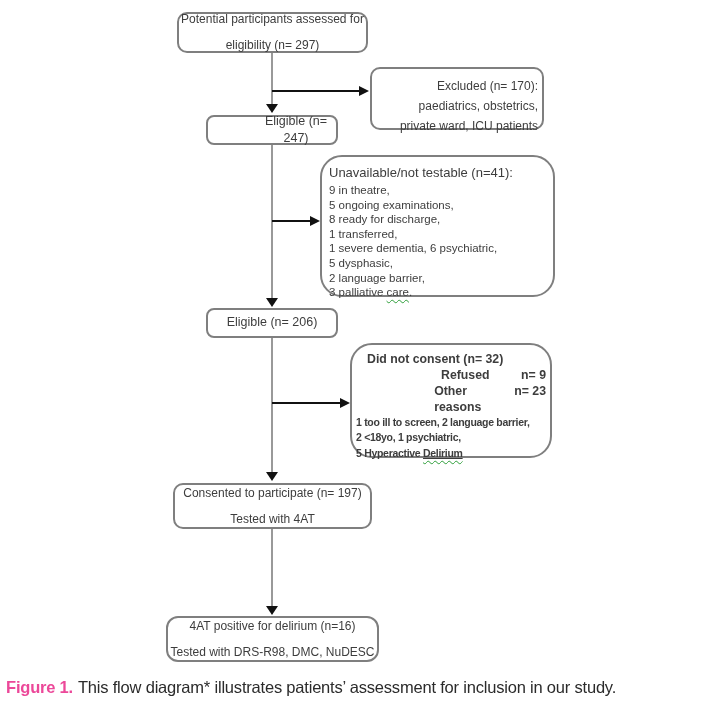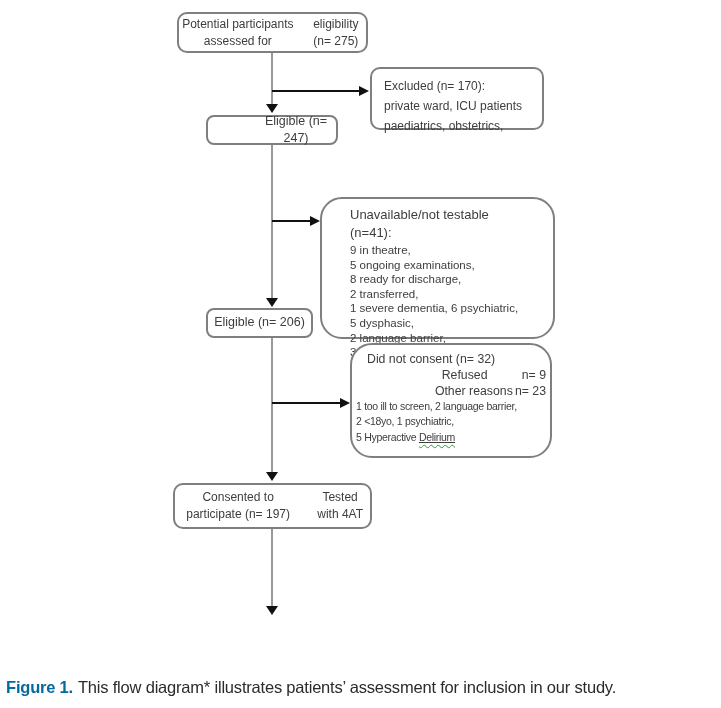--- a/index.html
+++ b/index.html
@@ -15,21 +15,21 @@
   .fbox {
     position: absolute;
     box-sizing: border-box;
     background: #ffffff;
     border: 2px solid #7f7f7f;
     border-radius: 10px;
     color: #3d3d3d;
   }
   .center {
     display: flex;
-    flex-direction: row;
+    flex-direction: column;
     align-items: center;
     justify-content: center;
     text-align: center;
     font-size: 12px;
     line-height: 1.38;
     gap: 9px;
   }
   .vline { position: absolute; width: 2px; background: #999999; }
   .hline { position: absolute; height: 2px; background: #111111; }
   .arrow-down {
@@ -37,42 +37,42 @@
     border-left: 6px solid transparent;
     border-right: 6px solid transparent;
     border-top: 9px solid #111111;
   }
   .arrow-right {
     position: absolute; width: 0; height: 0;
     border-top: 5.5px solid transparent;
     border-bottom: 5.5px solid transparent;
     border-left: 10px solid #111111;
   }
-  .excluded-box { padding: 7px 12px; font-size: 12px; line-height: 20px; }
-  .unavailable-box { padding: 7px 28px; font-size: 11.5px; line-height: 14.6px; margin-top: 42px; }
+  .excluded-box { padding: 7px 4px; font-size: 12px; line-height: 20px; text-align: right; }
+  .unavailable-box { padding: 7px 7px; font-size: 11.5px; line-height: 14.6px; }
   .unavailable-title { font-size: 13px; line-height: 18px; margin-bottom: 1px; }
   .dnc-box { padding: 6px 4px 4px 4px; font-size: 12.3px; line-height: 16px; }
   .dnc-title { padding-left: 11px; }
   .dnc-row { display: flex; padding-left: 52px; justify-content: flex-end; }
   .dnc-row .lbl { width: 80px; }
   .dnc-details { text-align: left; font-size: 10.5px; line-height: 15.4px; letter-spacing: -0.3px; }
   .u-solid { text-decoration: underline; text-decoration-color: #3d3d3d; }
   .wavy {
     text-decoration: underline wavy #2e9e3a;
     text-decoration-thickness: 1px;
     text-underline-offset: 3px;
   }
   .caption {
     position: absolute;
     left: 6px; top: 678px; width: 712px;
     font-size: 16.5px;
     color: #2b2b2b;
     letter-spacing: -0.2px;
   }
-  .cap-label { font-weight: 700; color: #0369a1; margin-right: 5px; }
+  .cap-label { font-weight: 700; color: #ec4899; margin-right: 5px; }
 </style>
 </head>
 <body>
 
 <div class="canvas">
 
   <div class="vline" style="left:271px; top:53px; height:53px;"></div>
   <div class="arrow-down" style="left:266px; top:104px;"></div>
   <div class="hline" style="left:272px; top:90px; width:88px;"></div>
   <div class="arrow-right" style="left:359px; top:86px;"></div>
@@ -85,67 +85,71 @@
   <div class="vline" style="left:271px; top:338px; height:136px;"></div>
   <div class="arrow-down" style="left:266px; top:472px;"></div>
   <div class="hline" style="left:272px; top:402px; width:70px;"></div>
   <div class="arrow-right" style="left:340px; top:397.5px;"></div>
 
   <div class="vline" style="left:271px; top:529px; height:79px;"></div>
   <div class="arrow-down" style="left:266px; top:606px;"></div>
 
   <div class="fbox center" style="left:177px; top:12px; width:191px; height:41px;">
     <div>Potential participants assessed for</div>
-    <div>eligibility (n= 275)</div>
+    <div>eligibility (n= 297)</div>
   </div>
 
   <div class="fbox excluded-box" style="left:370px; top:67px; width:174px; height:63px;">
     <div>Excluded (n= 170):</div>
+    <div>paediatrics, obstetrics,</div>
     <div>private ward, ICU patients</div>
-    <div>paediatrics, obstetrics,</div>
   </div>
 
   <div class="fbox center" style="left:206px; top:115px; width:132px; height:30px; border-radius:8px; font-size:12.5px;padding-left:48px;">
     <div>Eligible (n= 247)</div>
   </div>
 
   <div class="fbox unavailable-box" style="left:320px; top:155px; width:235px; height:142px; border-radius:22px;">
     <div class="unavailable-title">Unavailable/not testable (n=41):</div>
     <div>9 in theatre,</div>
     <div>5 ongoing examinations,</div>
     <div>8 ready for discharge,</div>
-    <div>2 transferred,</div>
+    <div>1 transferred,</div>
     <div>1 severe dementia, 6 psychiatric,</div>
     <div>5 dysphasic,</div>
     <div>2 language barrier,</div>
     <div><span>3 palliative </span><span class="wavy">care</span><span>.</span></div>
   </div>
 
-  <div class="fbox center" style="left:206px; top:308px; width:107px; height:30px; border-radius:8px; font-size:12.5px;">
+  <div class="fbox center" style="left:206px; top:308px; width:132px; height:30px; border-radius:8px; font-size:12.5px;">
     <div>Eligible (n= 206)</div>
   </div>
 
-  <div class="fbox dnc-box" style="left:350px; top:343px; width:202px; height:115px; border-radius:22px;">
+  <div class="fbox dnc-box" style="left:350px; top:343px; width:202px; height:115px; border-radius:22px;font-weight:bold;">
     <div class="dnc-title">Did not consent (n= 32)</div>
     <div class="dnc-row">
       <span class="lbl">Refused</span>
       <span>n= 9</span>
     </div>
     <div class="dnc-row">
       <span class="lbl">Other reasons</span>
       <span>n= 23</span>
     </div>
     <div class="dnc-details">1 too ill to screen, 2 language barrier,</div>
     <div class="dnc-details">2 &lt;18yo, 1 psychiatric,</div>
     <div class="dnc-details"><span>5 Hyperactive </span><span class="u-solid"><span class="wavy">Delirium</span></span></div>
   </div>
 
   <div class="fbox center" style="left:173px; top:483px; width:199px; height:46px;">
     <div>Consented to participate (n= 197)</div>
     <div>Tested with 4AT</div>
   </div>
 
+  <div class="fbox center" style="left:166px; top:616px; width:213px; height:46px; border-radius:12px;">
+    <div>4AT positive for delirium (n=16)</div>
+    <div>Tested with DRS-R98, DMC, NuDESC</div>
+  </div>
 
   <div class="caption">
     <span class="cap-label">Figure 1.</span><span>This flow diagram* illustrates patients’ assessment for inclusion in our study.</span>
   </div>
 
 </div>
 
 </body></html>

